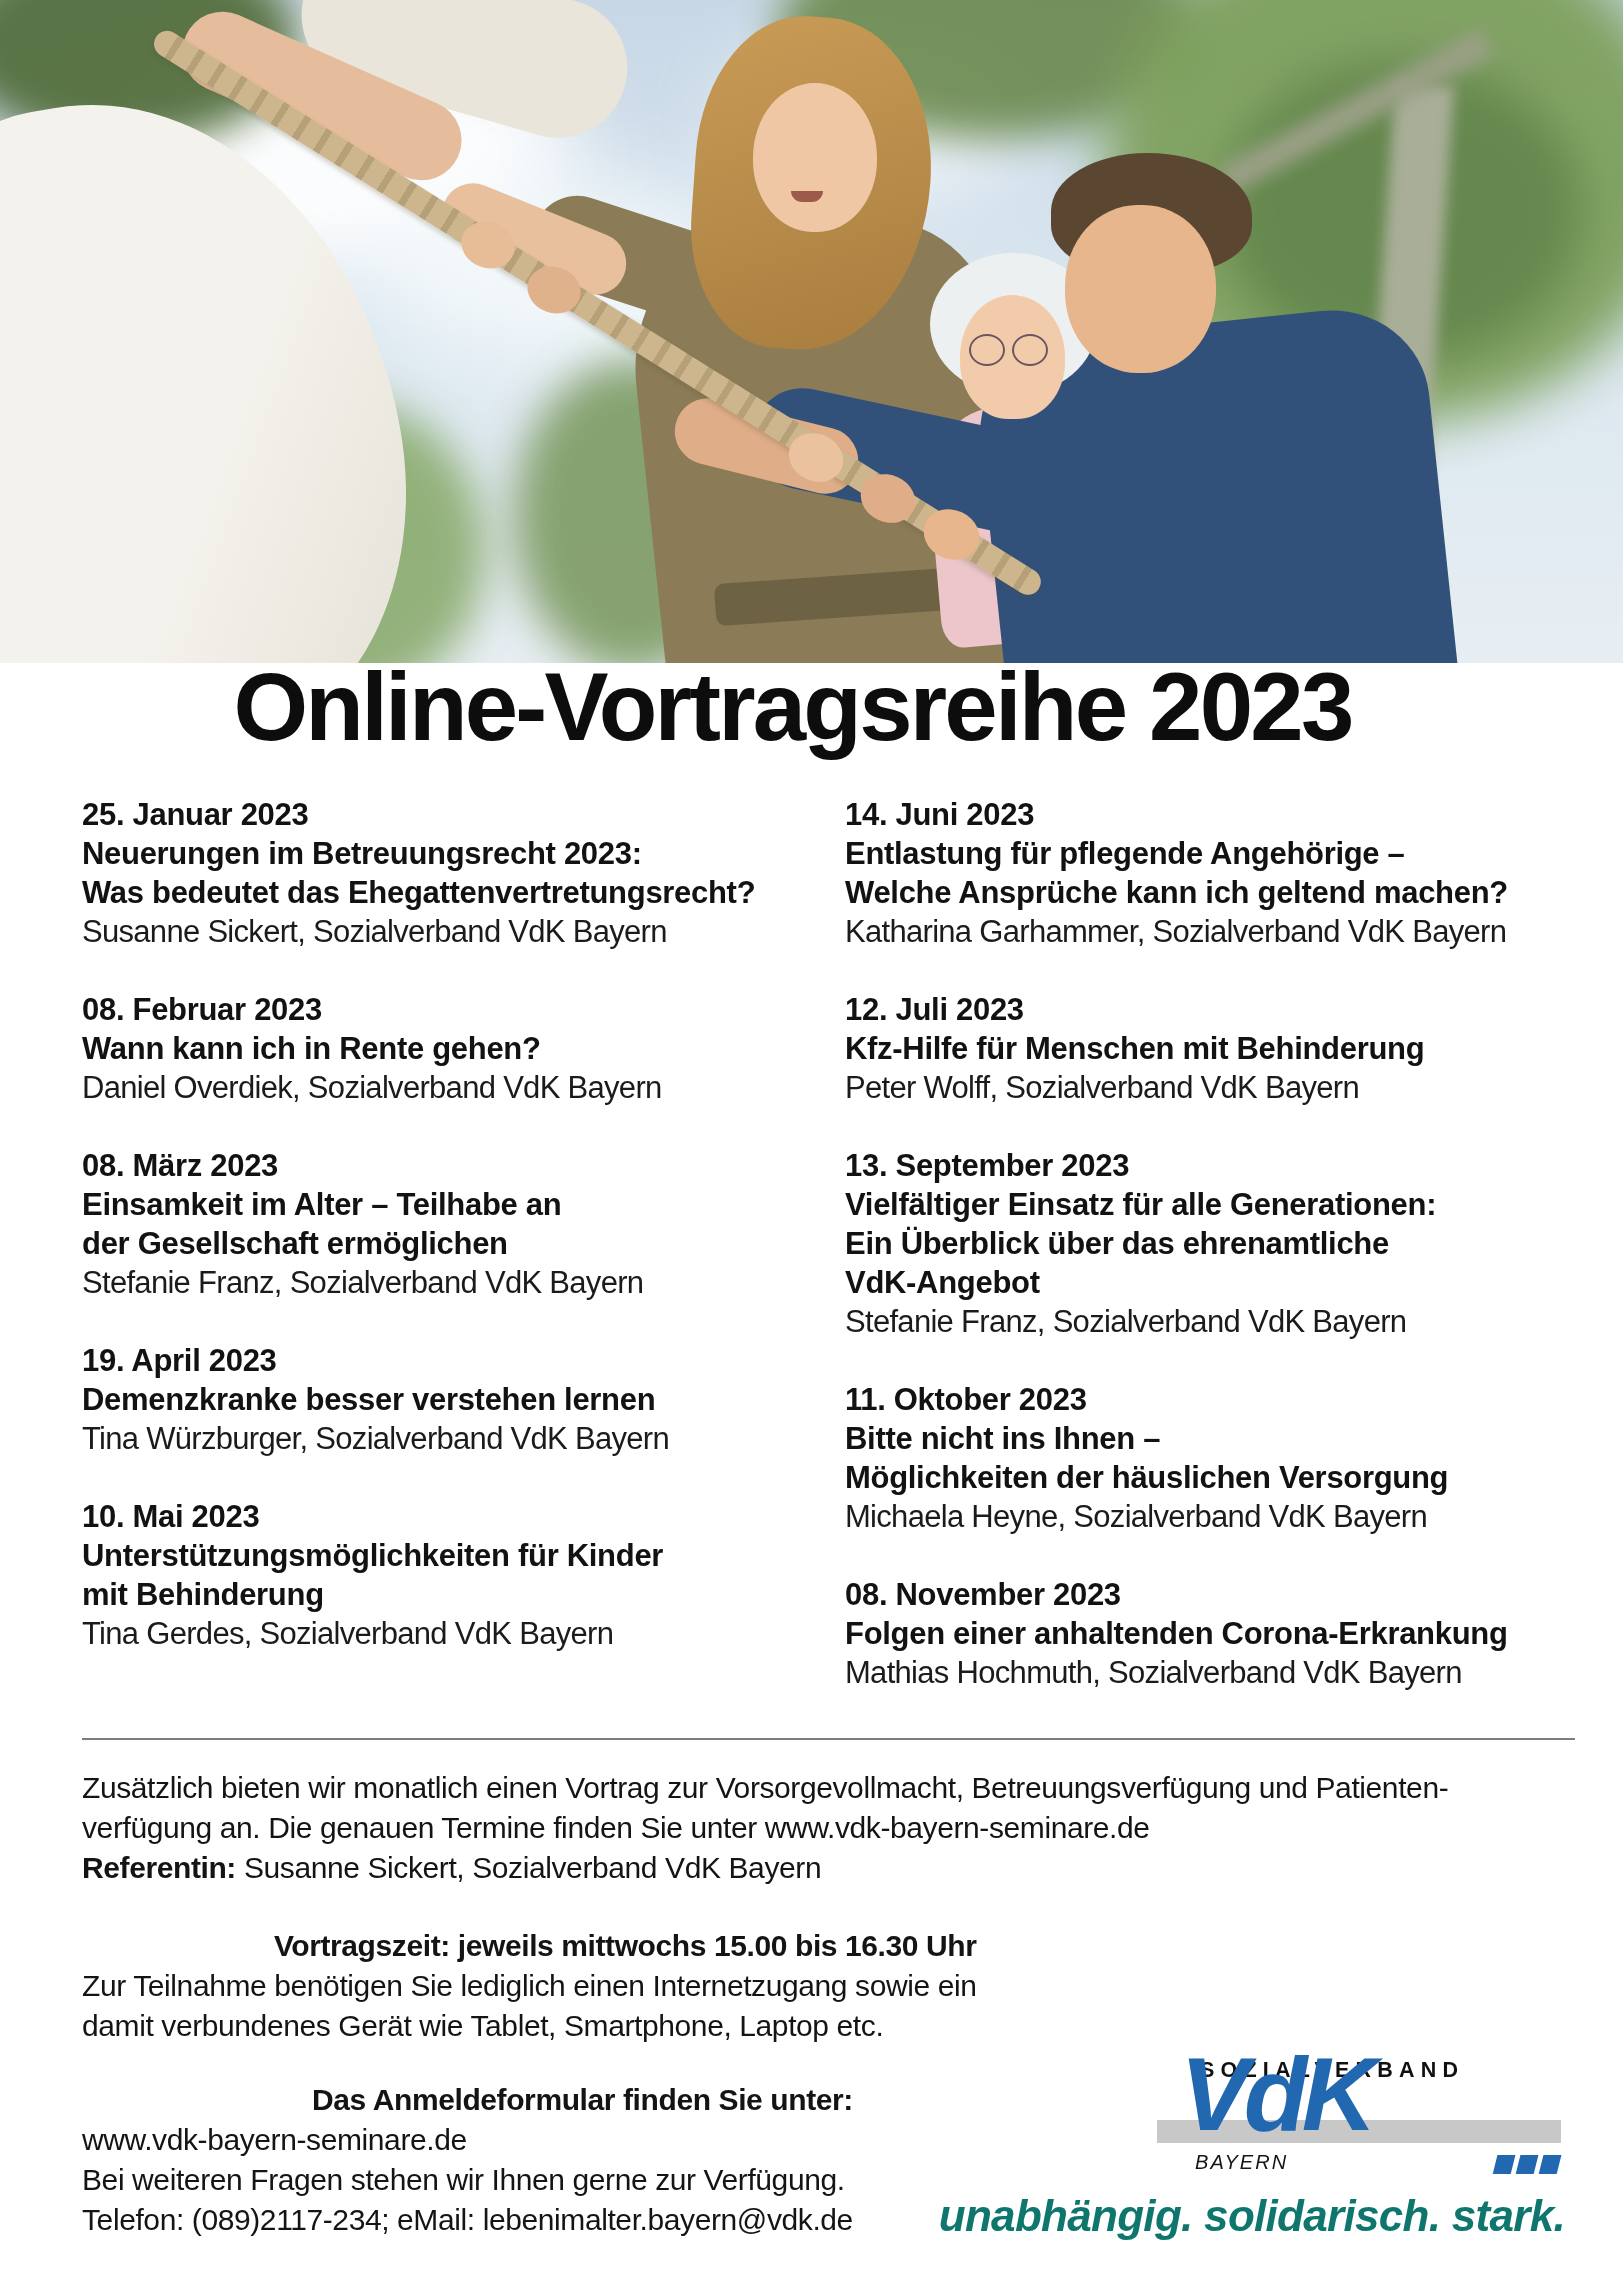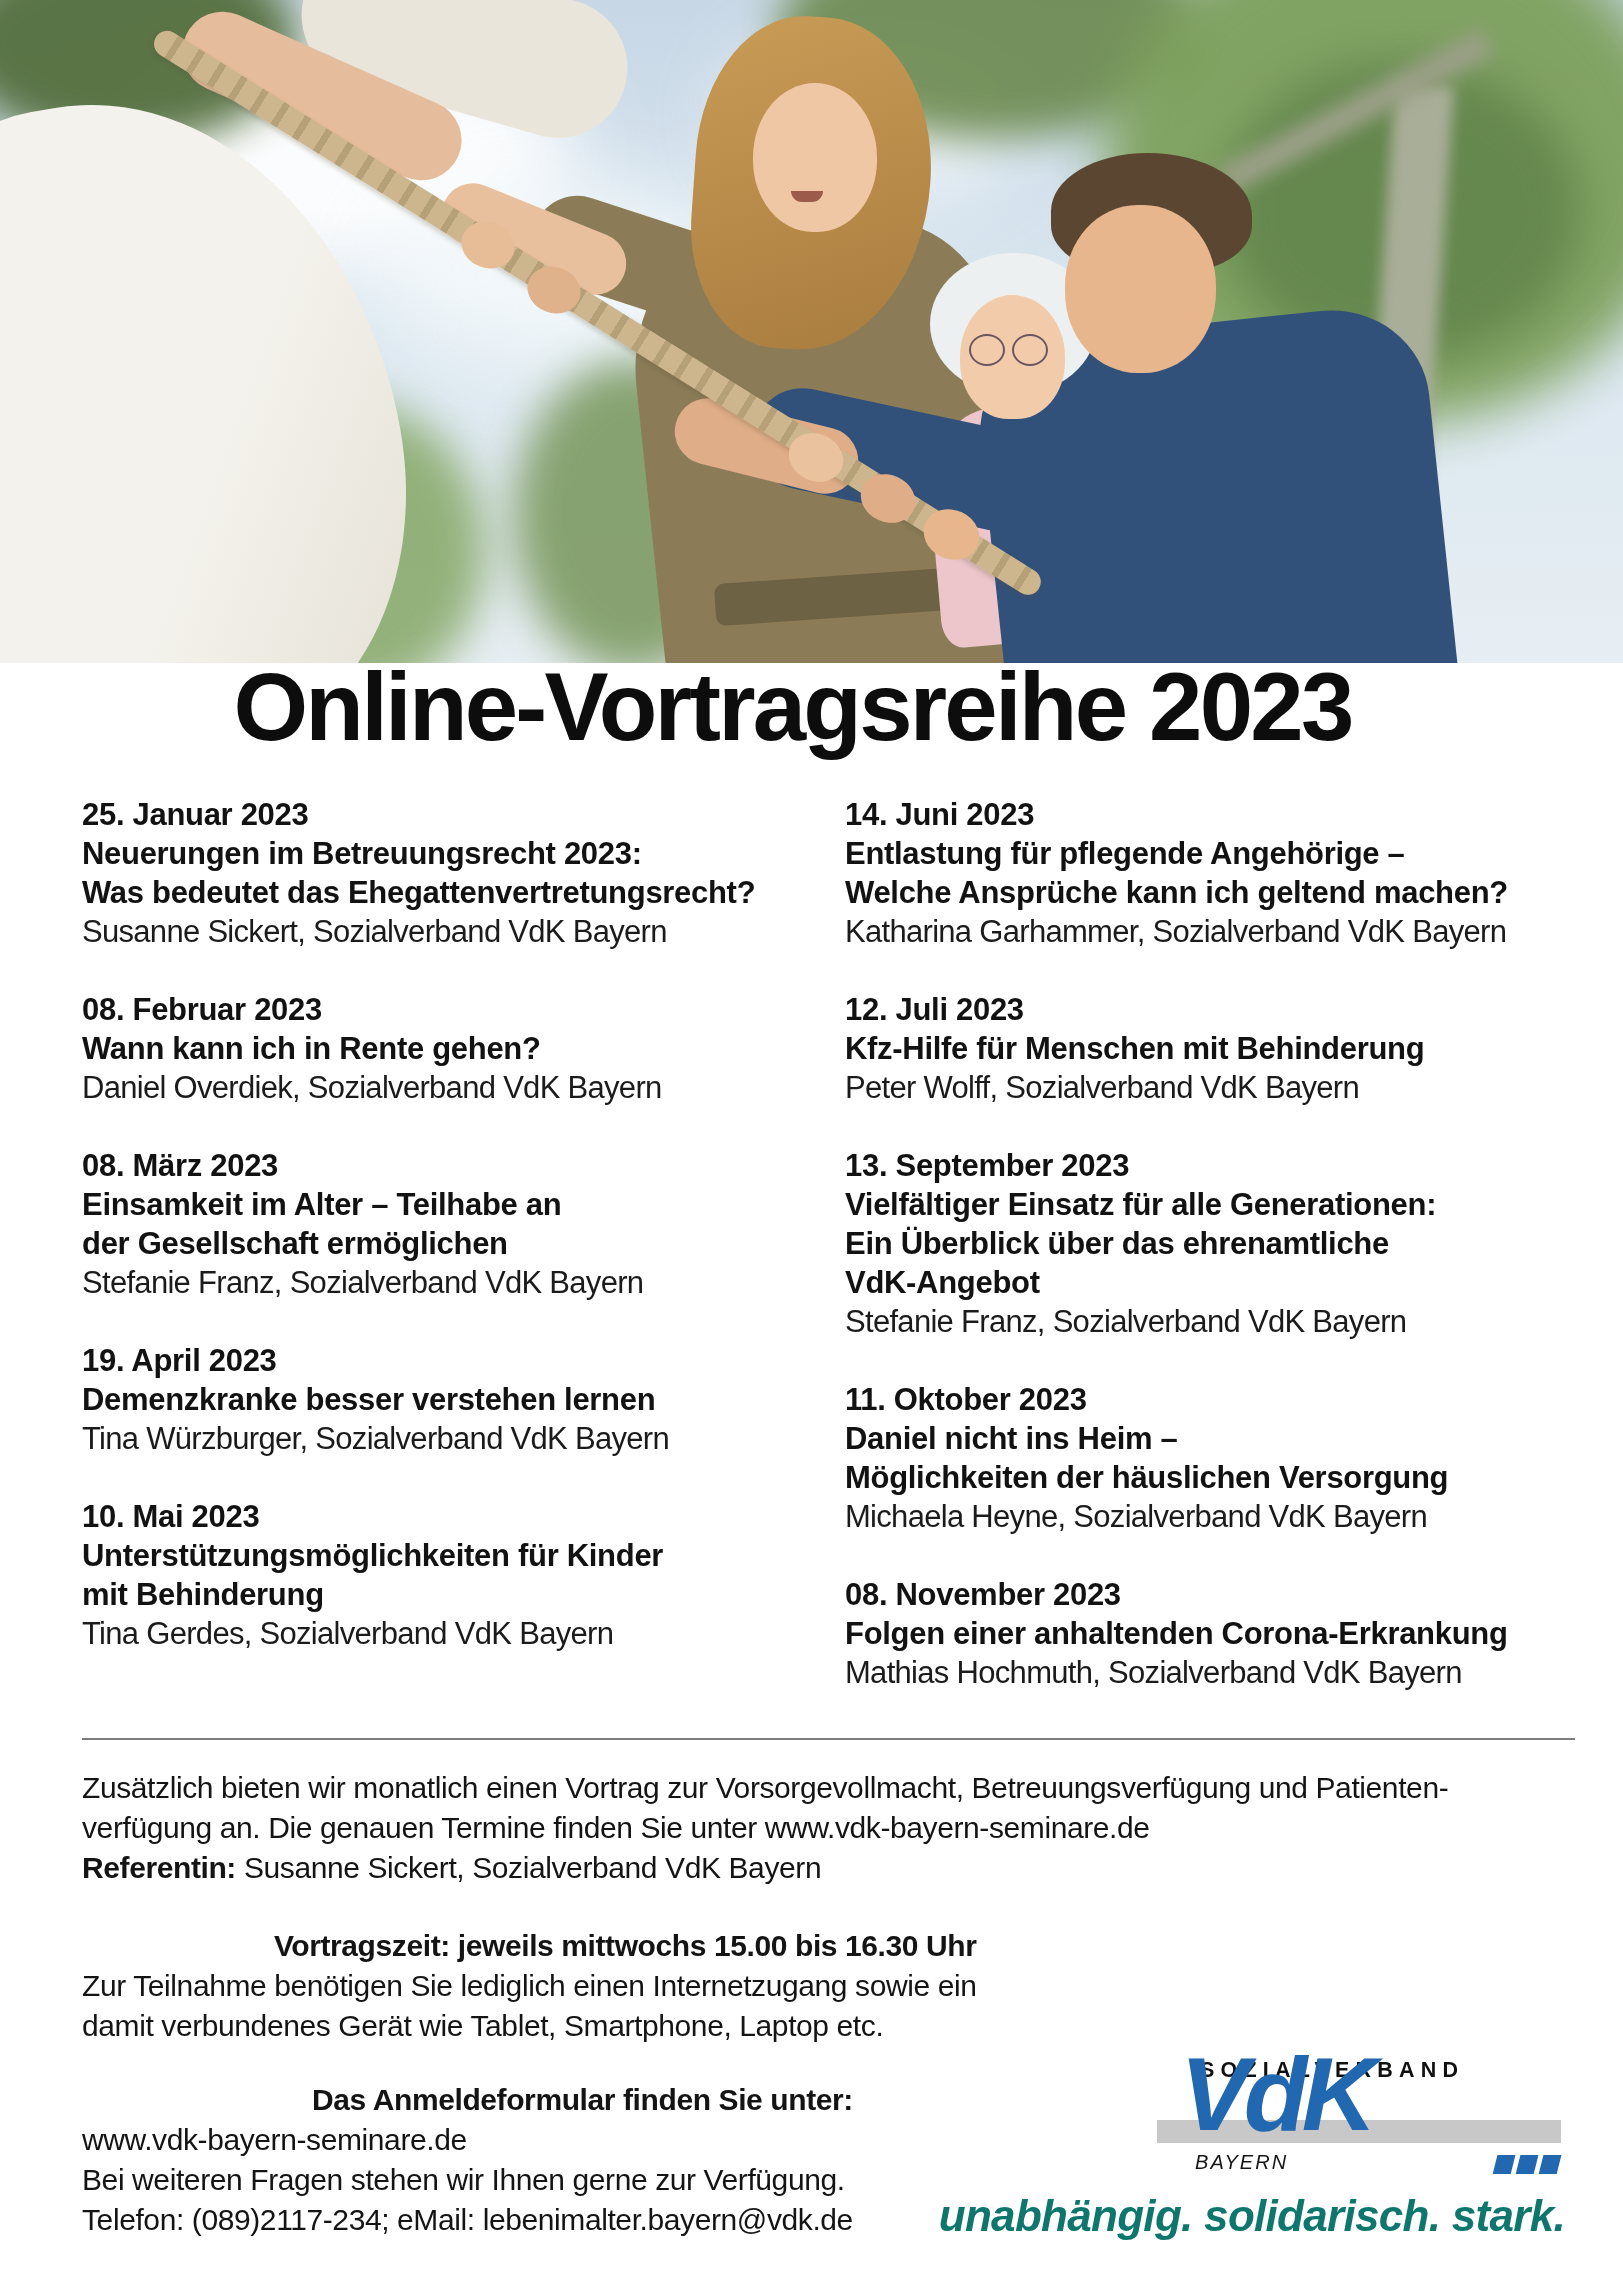--- a/index.html
+++ b/index.html
@@ -181,21 +181,21 @@
     </div>
     <div class="entry">
       <div class="e-bold">13. September 2023</div>
       <div class="e-bold">Vielfältiger Einsatz für alle Generationen:</div>
       <div class="e-bold">Ein Überblick über das ehrenamtliche</div>
       <div class="e-bold">VdK-Angebot</div>
       <div class="e-speaker">Stefanie Franz, Sozialverband VdK Bayern</div>
     </div>
     <div class="entry">
       <div class="e-bold">11. Oktober 2023</div>
-      <div class="e-bold">Daniel nicht ins Heim –</div>
+      <div class="e-bold">Bitte nicht ins Ihnen –</div>
       <div class="e-bold">Möglichkeiten der häuslichen Versorgung</div>
       <div class="e-speaker">Michaela Heyne, Sozialverband VdK Bayern</div>
     </div>
     <div class="entry">
       <div class="e-bold">08. November 2023</div>
       <div class="e-bold">Folgen einer anhaltenden Corona-Erkrankung</div>
       <div class="e-speaker">Mathias Hochmuth, Sozialverband VdK Bayern</div>
     </div>
   </div>
 

